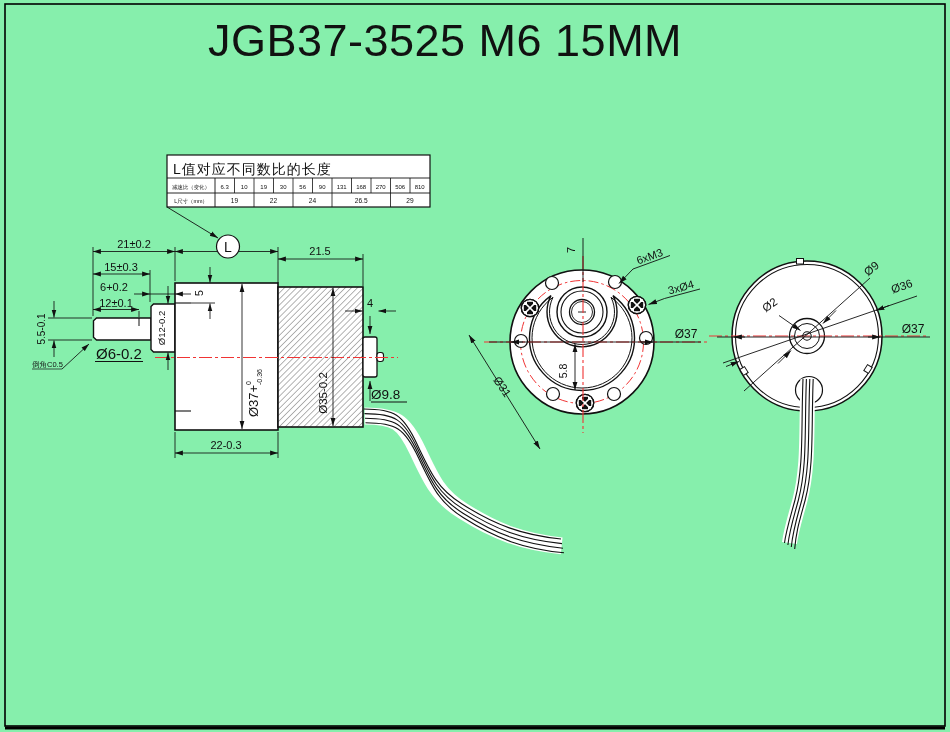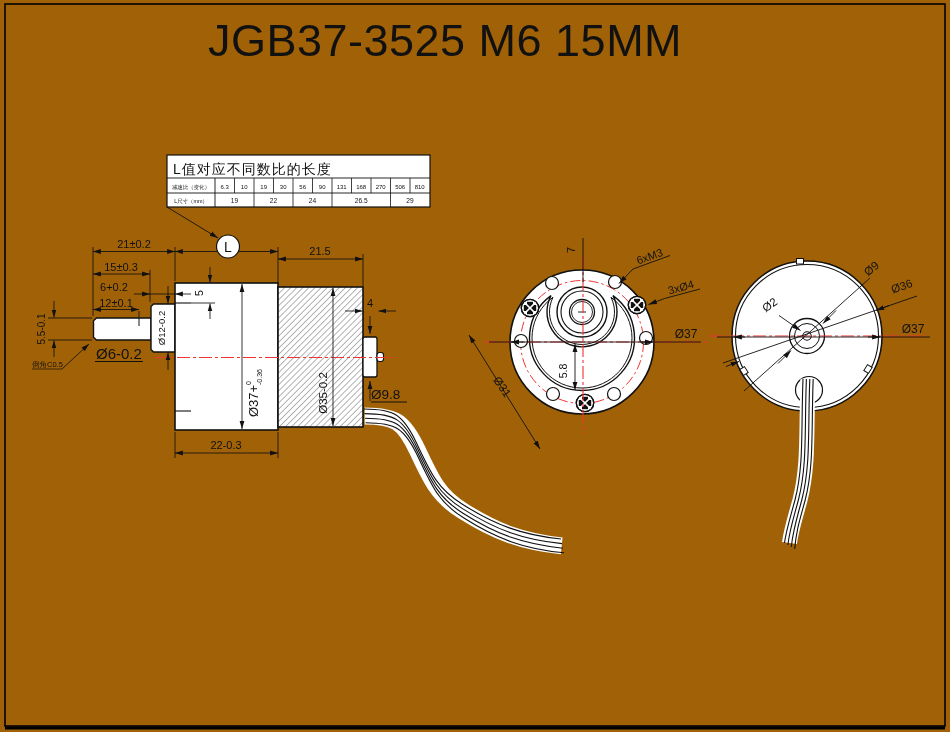--- a/index.html
+++ b/index.html
@@ -1,17 +1,17 @@
 <!DOCTYPE html>
 <html><head>
 <meta charset="utf-8">
 <style>
   html,body{margin:0;padding:0;background:#ffffff;}
   body{font-family:"Liberation Sans", sans-serif;}
-  #stage{width:950px;height:732px;position:relative;background:#a16207;overflow:hidden;}
+  #stage{width:950px;height:732px;position:relative;background:#86efac;overflow:hidden;}
   svg{display:block;}
   text{fill:#111;}
 </style>
 </head>
 <body>
 
 <div id="stage">
 <svg width="950" height="732" viewBox="0 0 950 732">
   <defs>
     <marker id="arw" viewBox="0 0 10 7" refX="9.3" refY="3.5" markerWidth="10" markerHeight="7" orient="auto-start-reverse">

